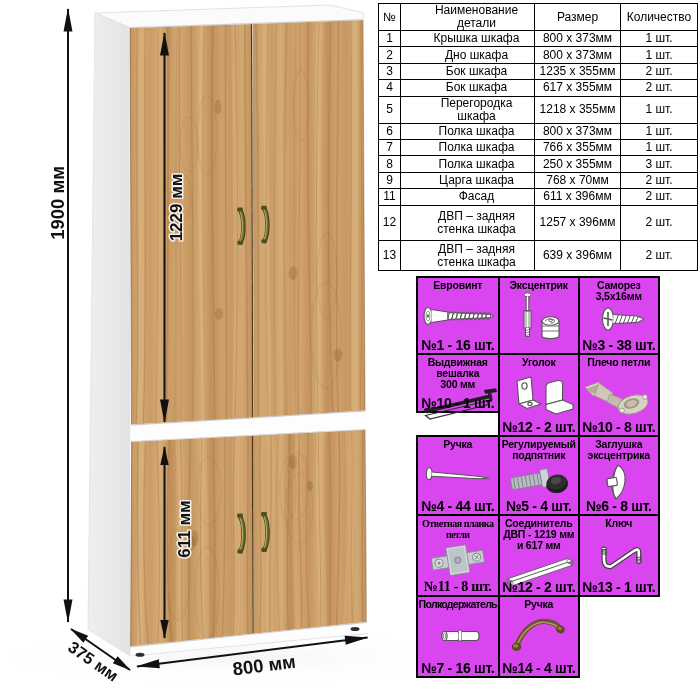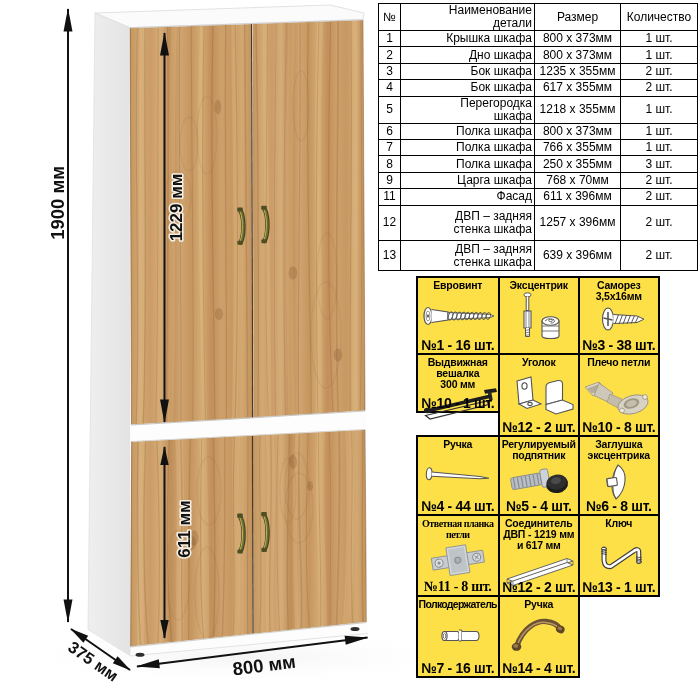--- a/index.html
+++ b/index.html
@@ -2,23 +2,23 @@
 <html><head>
 <meta charset="utf-8">
 <style>
   html,body{margin:0;padding:0;}
   body{width:700px;height:700px;background:#ffffff;font-family:"Liberation Sans",sans-serif;position:relative;overflow:hidden;}
   #scene{position:absolute;left:0;top:0;}
   
   #parts{position:absolute;left:378px;top:3px;border-collapse:collapse;table-layout:fixed;font-size:12px;color:#000;}
   #parts td,#parts th{border:1.5px solid #000;padding:0 2px;line-height:13px;font-weight:normal;overflow:hidden;}
   #parts .c{text-align:center;}
-  #parts .n{text-align:right;padding-left:20px;}
+  #parts .n{text-align:center;padding-left:20px;}
   
-  .hw{position:absolute;border:2px solid #000;box-sizing:border-box;background:#fde047;}
+  .hw{position:absolute;border:2px solid #000;box-sizing:border-box;background:#d946ef;}
   .hw .t{position:absolute;top:2px;left:0;right:0;text-align:center;font-weight:bold;font-size:10.5px;line-height:11px;letter-spacing:-0.2px;white-space:nowrap;}
   .hw .q{position:absolute;bottom:0.5px;left:0;right:0;text-align:center;font-weight:bold;font-size:14px;letter-spacing:-0.3px;}
   .hw svg{position:absolute;}
 </style>
 </head>
 <body>
 
 <svg id="scene" width="700" height="700" viewBox="0 0 700 700">
   <defs>
     <linearGradient id="wood" x1="0" y1="0" x2="1" y2="0">

